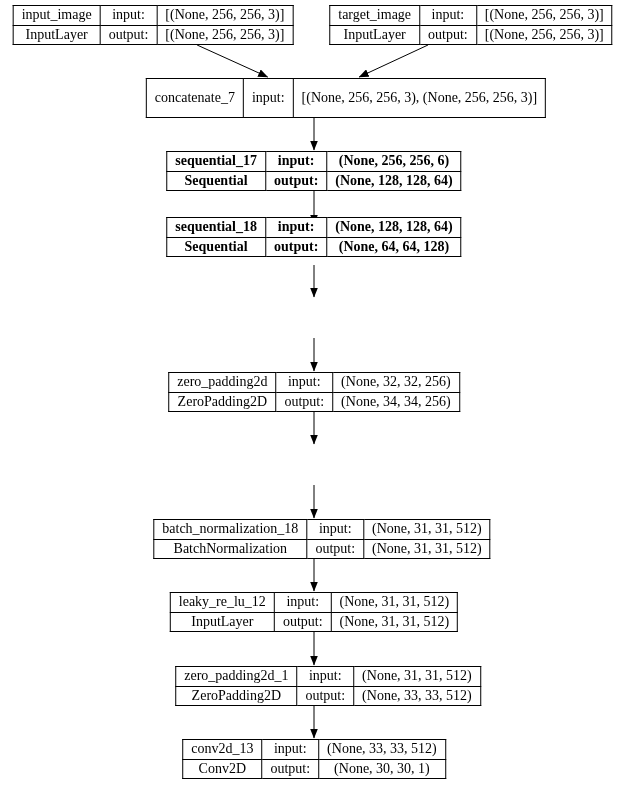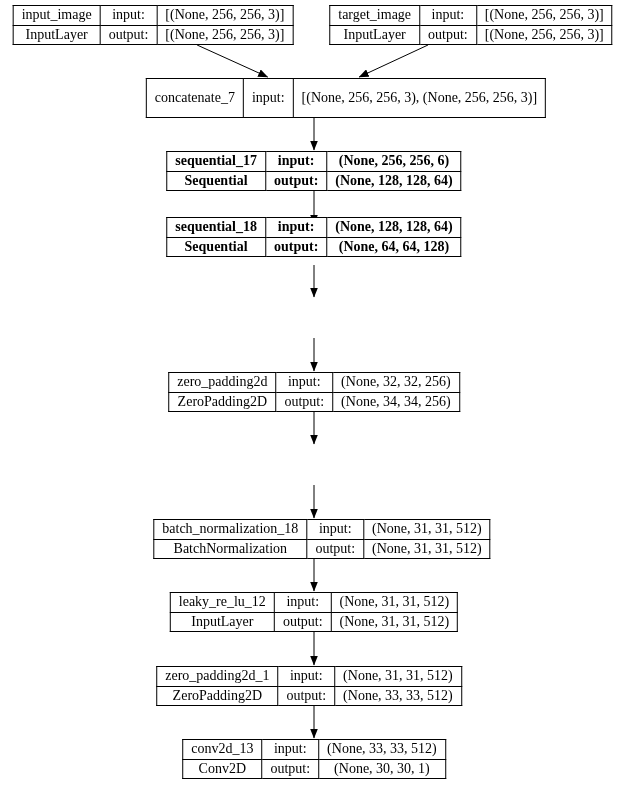--- a/index.html
+++ b/index.html
@@ -158,21 +158,21 @@
         <td>input:</td>
         <td>(None, 31, 31, 512)</td>
       </tr>
       <tr>
         <td>InputLayer</td>
         <td>output:</td>
         <td>(None, 31, 31, 512)</td>
       </tr>
     </tbody>
   </table>
-    <table class="node" style="left: 309px; top: 666px; border-radius: 13px;">
+    <table class="node" style="left: 328px; top: 666px; border-radius: 13px;">
     <tbody>
       <tr>
         <td>zero_padding2d_1</td>
         <td>input:</td>
         <td>(None, 31, 31, 512)</td>
       </tr>
       <tr>
         <td>ZeroPadding2D</td>
         <td>output:</td>
         <td>(None, 33, 33, 512)</td>

